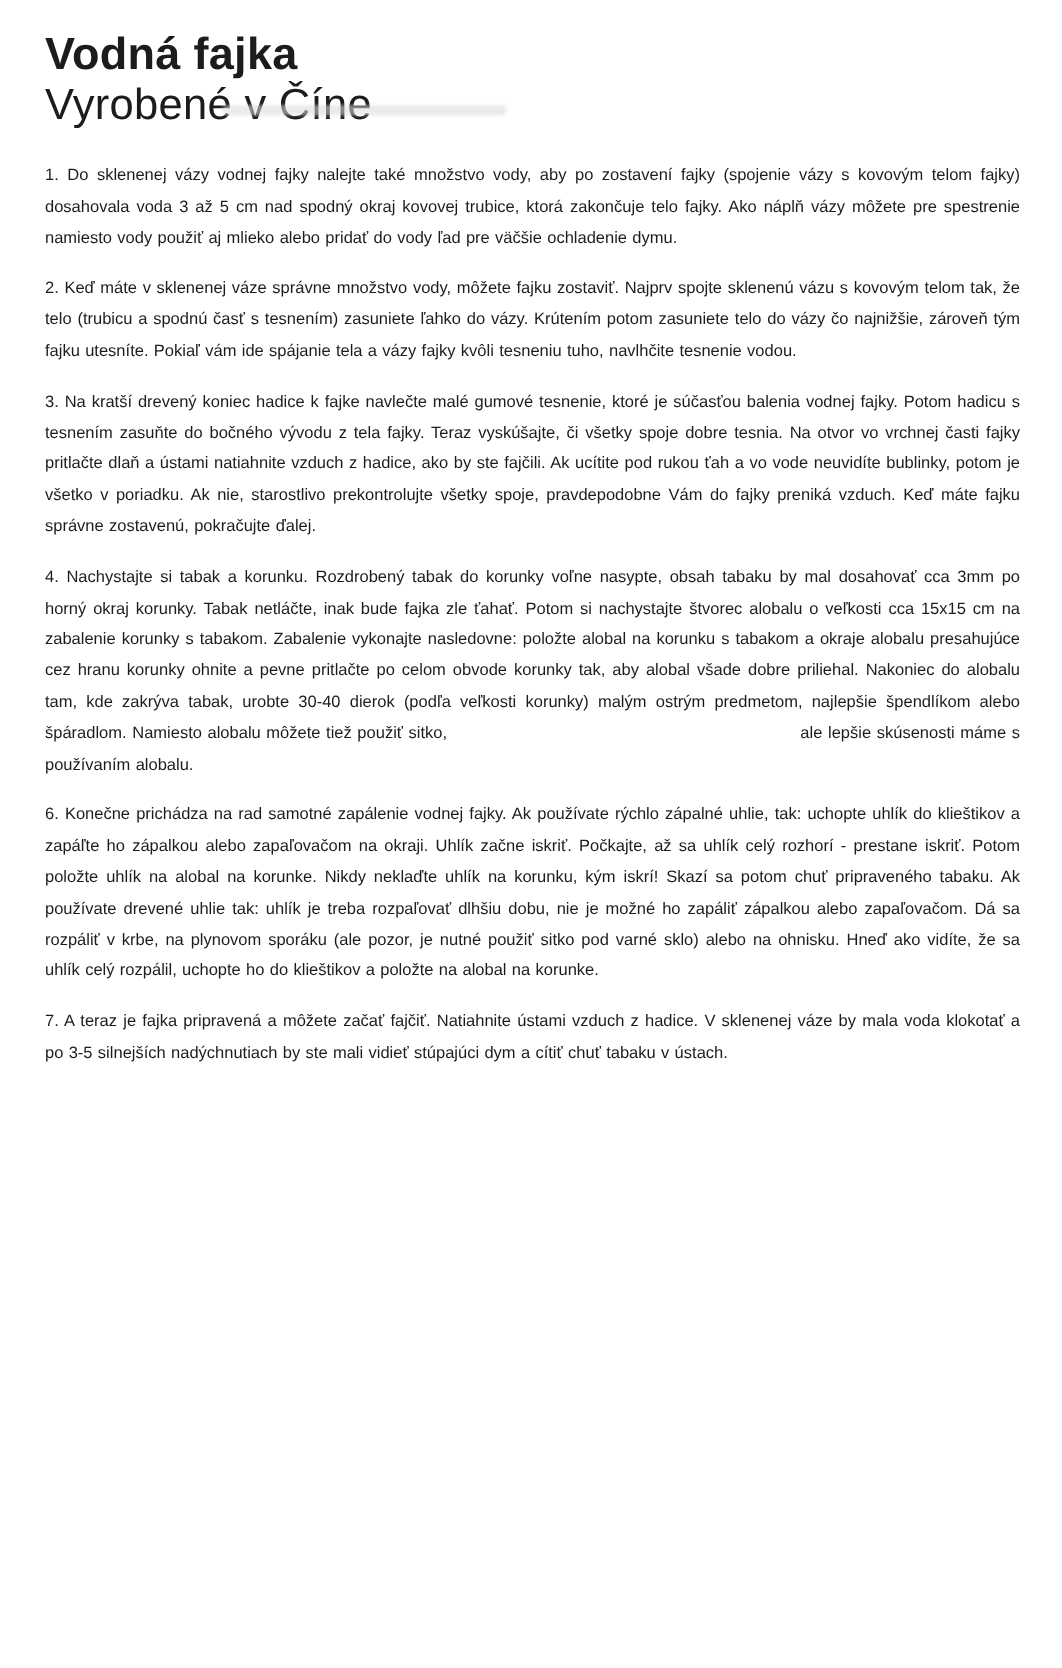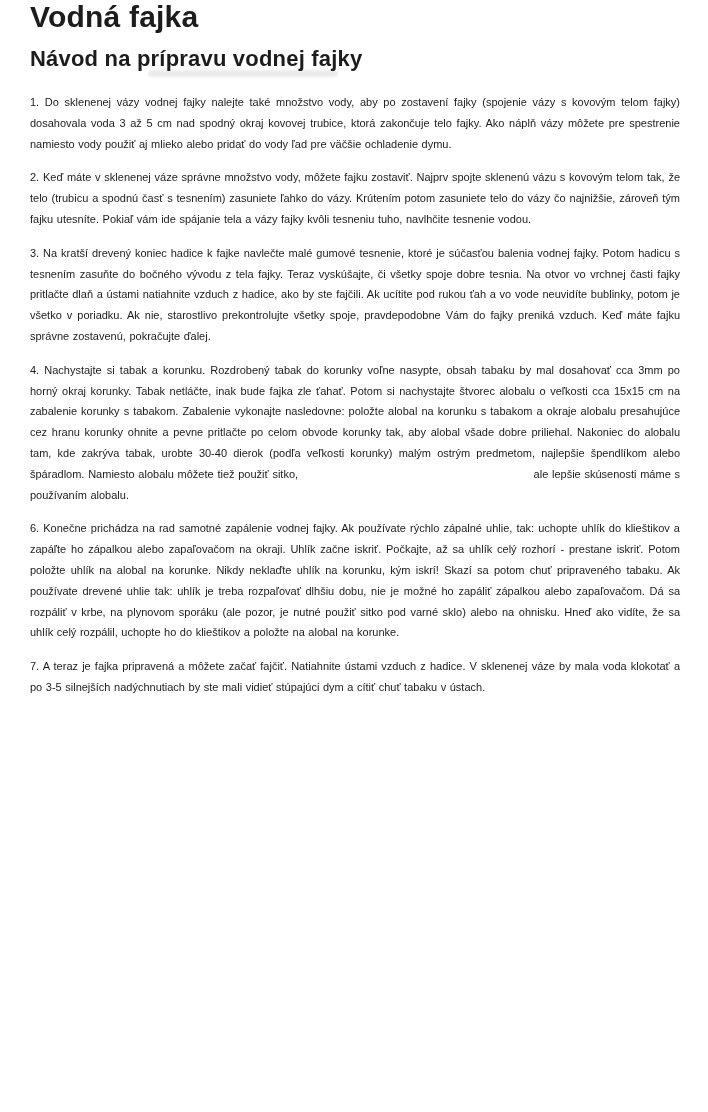--- a/index.html
+++ b/index.html
@@ -9,21 +9,21 @@
   }
   body {
     width: 708px;
     height: 1112px;
     overflow: hidden;
     font-family: "Liberation Sans", sans-serif;
     color: #1c1c1c;
     position: relative;
   }
   .page {
-    padding: 0 28px 0 30px;
+    padding: 20px 28px 0 30px;
   }
   .doc-title {
     font-size: 30px;
     font-weight: 700;
     line-height: 34px;
     margin: 0;
     letter-spacing: 0.2px;
   }
   .doc-subtitle {
     font-size: 29px;
@@ -72,22 +72,22 @@
 </style>
 </head>
 <body>
 
 <div class="scan-smudge"></div>
 
 <div class="page">
 
   <h1 class="doc-title">Vodná fajka</h1>
 
+  <h2 class="doc-subtitle">Vyrobené v Číne</h2>
 
-  <h3 class="doc-heading">Návod na prípravu vodnej fajky</h3>
 
   <div class="body-text">
 
     <p class="para">1. Do sklenenej vázy vodnej fajky nalejte také množstvo vody, aby po zostavení fajky (spojenie vázy s kovovým telom fajky) dosahovala voda 3 až 5 cm nad spodný okraj kovovej trubice, ktorá zakončuje telo fajky. Ako náplň vázy môžete pre spestrenie namiesto vody použiť aj mlieko alebo pridať do vody ľad pre väčšie ochladenie dymu.</p>
 
     <p class="para">2. Keď máte v sklenenej váze správne množstvo vody, môžete fajku zostaviť. Najprv spojte sklenenú vázu s kovovým telom tak, že telo (trubicu a spodnú časť s tesnením) zasuniete ľahko do vázy. Krútením potom zasuniete telo do vázy čo najnižšie, zároveň tým fajku utesníte. Pokiaľ vám ide spájanie tela a vázy fajky kvôli tesneniu tuho, navlhčite tesnenie vodou.</p>
 
     <p class="para">3. Na kratší drevený koniec hadice k fajke navlečte malé gumové tesnenie, ktoré je súčasťou balenia vodnej fajky. Potom hadicu s tesnením zasuňte do bočného vývodu z tela fajky. Teraz vyskúšajte, či všetky spoje dobre tesnia. Na otvor vo vrchnej časti fajky pritlačte dlaň a ústami natiahnite vzduch z hadice, ako by ste fajčili.  Ak ucítite pod rukou ťah a vo vode neuvidíte bublinky, potom je všetko v poriadku. Ak nie, starostlivo prekontrolujte všetky spoje, pravdepodobne Vám do fajky preniká vzduch. Keď máte fajku správne zostavenú, pokračujte ďalej.</p>
 
     <p class="para"><span>4. Nachystajte si tabak a korunku. Rozdrobený tabak do korunky voľne nasypte, obsah tabaku by mal dosahovať cca 3mm po horný okraj korunky. Tabak netláčte, inak bude fajka zle ťahať. Potom si nachystajte štvorec alobalu o veľkosti cca 15x15 cm na zabalenie korunky s tabakom. Zabalenie vykonajte nasledovne: položte alobal na korunku s tabakom a okraje alobalu presahujúce cez hranu korunky ohnite a pevne pritlačte po celom obvode korunky tak, aby alobal všade dobre priliehal. Nakoniec do alobalu tam, kde zakrýva tabak, urobte 30-40 dierok (podľa veľkosti korunky) malým ostrým predmetom, najlepšie špendlíkom alebo špáradlom. Namiesto alobalu môžete tiež použiť sitko,</span> <span class="gap"></span> <span>ale lepšie skúsenosti máme s používaním alobalu.</span></p>

